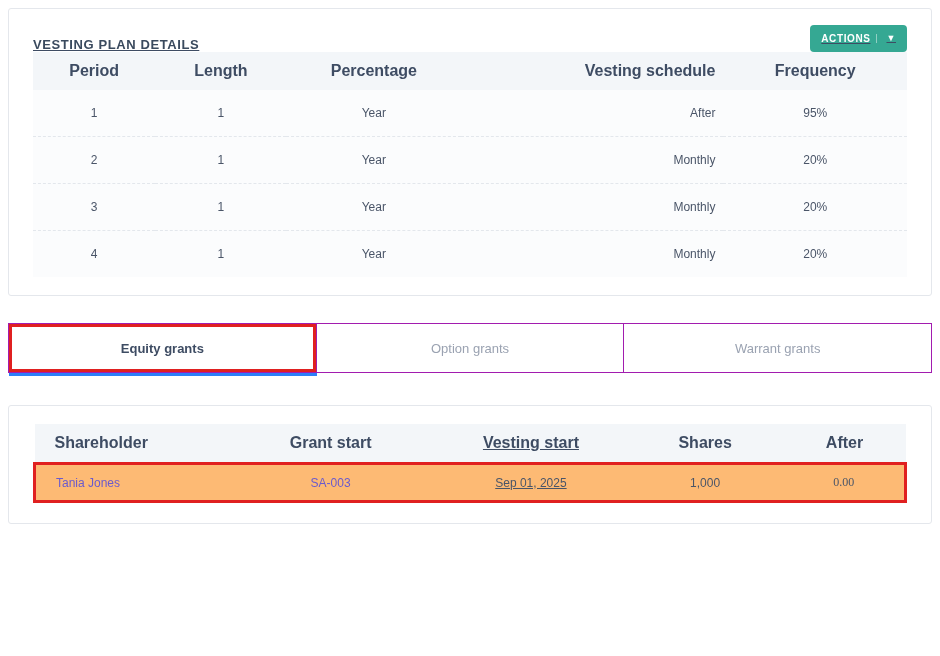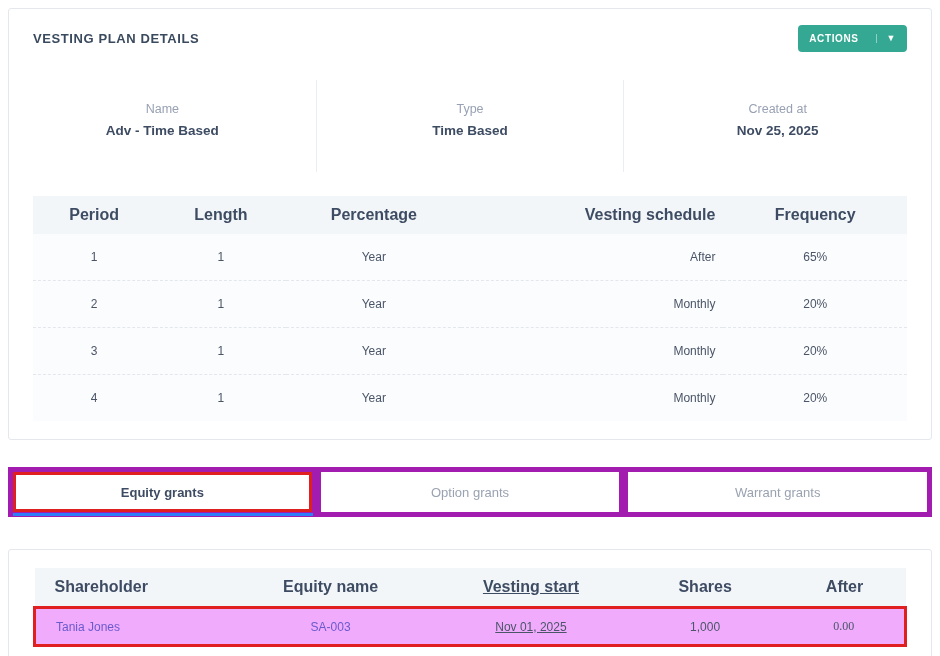--- a/index.html
+++ b/index.html
@@ -13,32 +13,32 @@
   .page { padding: 8px; }
 
   .card {
     background: #fff;
     border: 1px solid #e4e7ec;
     border-radius: 3px;
   }
 
   
   .plan-card { padding: 16px 0 18px; margin-bottom: 27px; }
-  .card-header { display: flex; justify-content: space-between; align-items: flex-start; padding: 0 24px; }
+  .card-header { display: flex; justify-content: space-between; align-items: flex-end; padding: 0 24px; text-decoration: underline; }
   .card-title {
     margin: 6px 0 0;
     font-size: 13px; font-weight: bold; letter-spacing: .6px;
     color: #3a4a5e; text-transform: uppercase;
   }
   .actions-btn {
     background: var(--accent-teal, #35a893);
     color: #fff; border: none; border-radius: 4px;
     font-family: inherit;
     font-size: 10px; font-weight: bold; letter-spacing: .6px;
-    padding: 8px 11px; display: flex; align-items: center; gap: 18px;
+    padding: 8px 11px; display: flex; align-items: center; gap: 6px;
     cursor: pointer; text-transform: uppercase;
   }
   .actions-btn .caret {
     font-size: 9px; line-height: 1;
     border-left: 1px solid rgba(255,255,255,.45);
     padding-left: 9px;
   }
 
   
   .summary { display: flex; margin: 28px 0 24px; }
@@ -60,35 +60,35 @@
   .schedule th:nth-child(1), .schedule td:nth-child(1) { width: 14%; }
   .schedule th:nth-child(2), .schedule td:nth-child(2) { width: 15%; }
   .schedule th:nth-child(3), .schedule td:nth-child(3) { width: 20%; }
   .schedule th:nth-child(4), .schedule td:nth-child(4) { width: 30%; text-align: right; }
   .schedule th:nth-child(5), .schedule td:nth-child(5) { width: 21%; }
 
   
   .tabs { display: flex; position: relative; margin-bottom: 22px; }
   .tab {
     flex: 1; height: 50px; background: #fff;
-    border: 5px solid #a21caf; margin-left: -1px;
+    border: 1px solid #a21caf; margin-left: -1px;
     display: flex; align-items: center; justify-content: center;
     font-size: 13px; color: #9aa2b1; cursor: pointer; position: relative;
   }
   .tab:first-child { margin-left: 0; }
   .tab.active { color: #3e4c63; font-weight: bold; }
   .tab.active::after {
     content: ""; position: absolute; left: 0; right: -1px; bottom: -4px;
     height: 3px; background: var(--active-tab-blue, #2d7ff9);
   }
   .tab.annotated { box-shadow: inset 0 0 0 3px var(--annotation-red, #e02020); }
 
   
   .grants-card { padding: 18px 0 20px; margin-top: 32px; }
-  .grants tbody td { padding: 10px 8px; background: #f0abfc; }
+  .grants tbody td { padding: 10px 8px; background: #fdba74; }
   .grants th:nth-child(1), .grants td:nth-child(1) { width: 22%; text-align: left; padding-left: 20px; }
   .grants th:nth-child(2), .grants td:nth-child(2) { width: 24%; }
   .grants th:nth-child(3), .grants td:nth-child(3) { width: 22%; text-decoration: underline; }
   .grants th:nth-child(4), .grants td:nth-child(4) { width: 18%; }
   .grants th:nth-child(5), .grants td:nth-child(5) { width: 14%; }
   .grants a.link { color: var(--link-purple, #6a5acd); text-decoration: none; cursor: pointer; }
 
   .grants tr.annotated td { border-top: 3px solid var(--annotation-red, #e02020); border-bottom: 3px solid var(--annotation-red, #e02020); }
   .grants tr.annotated td:first-child { border-left: 3px solid var(--annotation-red, #e02020); }
   .grants tr.annotated td:last-child  { border-right: 3px solid var(--annotation-red, #e02020); font-family: Liberation Serif, serif; }
@@ -100,52 +100,38 @@
 
   <section class="card plan-card">
     <div class="card-header">
       <h1 class="card-title">VESTING PLAN DETAILS</h1>
       <button class="actions-btn">
         <span>ACTIONS</span>
         <span class="caret">▼</span>
       </button>
     </div>
 
-    <div class="summary" id="summary">
-        <div class="summary-col">
-          <div class="summary-label">Name</div>
-          <div class="summary-value">Adv - Time Based</div>
-        </div>
-        <div class="summary-col">
-          <div class="summary-label">Type</div>
-          <div class="summary-value">Time Based</div>
-        </div>
-        <div class="summary-col">
-          <div class="summary-label">Created at</div>
-          <div class="summary-value">Nov 25, 2025</div>
-        </div>
-      </div>
 
     <table class="schedule">
       <thead id="schedule-head">
           <tr>
             <th>Period</th>
             <th>Length</th>
             <th>Percentage</th>
             <th>Vesting schedule</th>
             <th>Frequency</th>
           </tr>
         </thead>
       <tbody id="schedule-body">
           <tr>
             <td>1</td>
             <td>1</td>
             <td>Year</td>
             <td>After</td>
-            <td>65%</td>
+            <td>95%</td>
           </tr>
           <tr>
             <td>2</td>
             <td>1</td>
             <td>Year</td>
             <td>Monthly</td>
             <td>20%</td>
           </tr>
           <tr>
             <td>3</td>
@@ -175,31 +161,31 @@
       <div class="tab">
         <span>Warrant grants</span>
       </div>
     </div>
 
   <section class="card grants-card">
     <table class="grants">
       <thead id="grants-head">
           <tr>
             <th>Shareholder</th>
-            <th>Equity name</th>
+            <th>Grant start</th>
             <th>Vesting start</th>
             <th>Shares</th>
             <th>After</th>
           </tr>
         </thead>
       <tbody id="grants-body">
           <tr class="annotated">
             <td><a class="link">Tania Jones</a></td>
             <td><a class="link">SA-003</a></td>
-            <td>Nov 01, 2025</td>
+            <td>Sep 01, 2025</td>
             <td>1,000</td>
             <td>0.00</td>
           </tr>
         </tbody>
     </table>
   </section>
 
 </div>
 
 </body></html>

